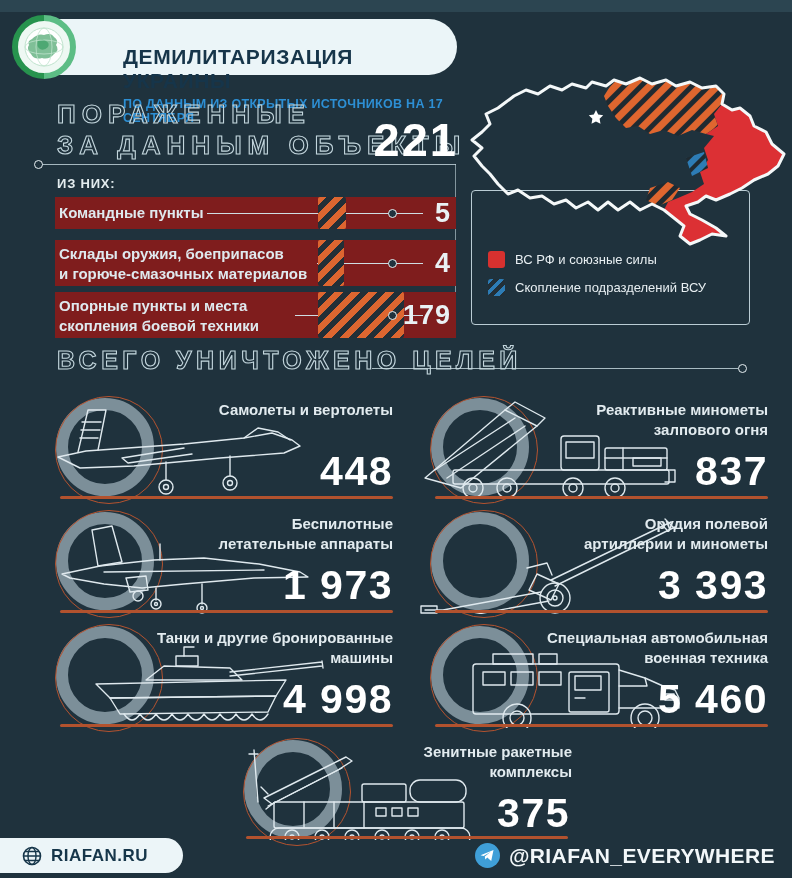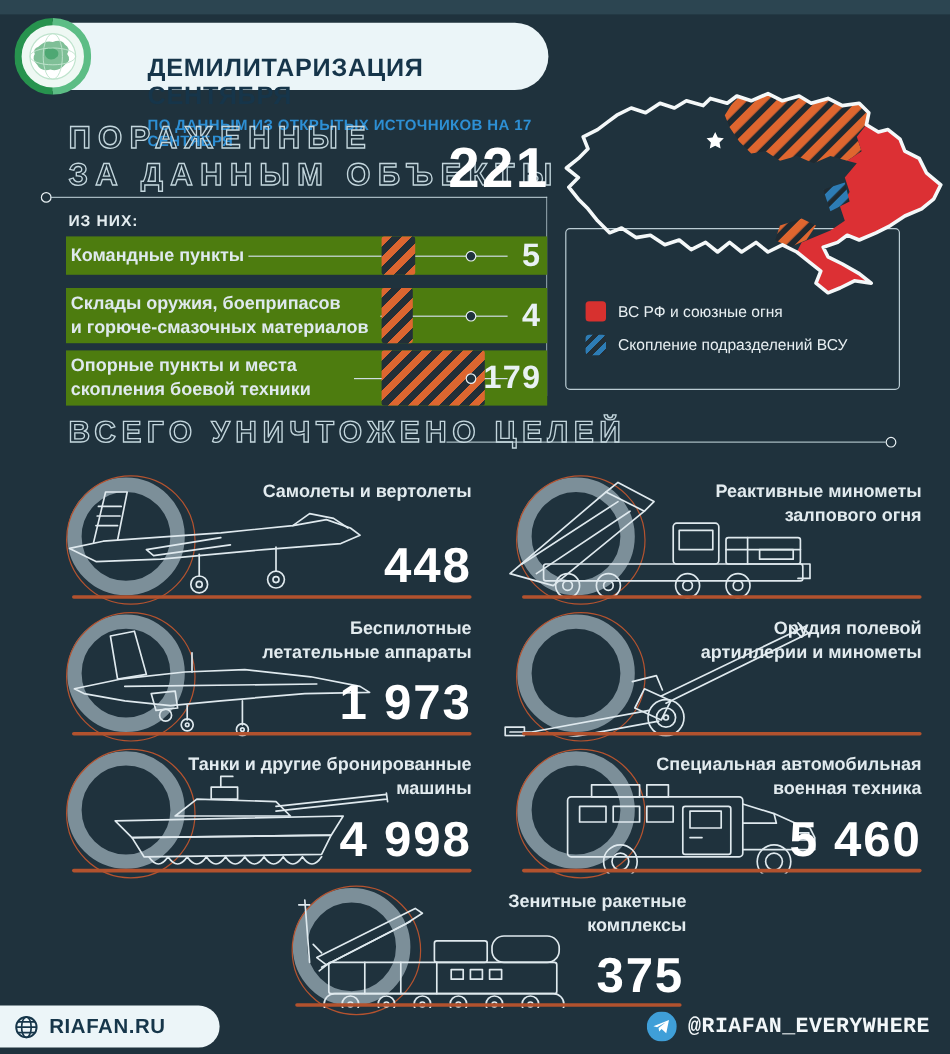--- a/index.html
+++ b/index.html
@@ -15,21 +15,21 @@
   
   .outline{color:transparent;-webkit-text-stroke:1.1px #c3d6dd;font-weight:bold;white-space:pre-line;}
   .h-daily{position:absolute;left:57px;top:99px;font-size:26px;line-height:31px;letter-spacing:6px;}
   .daily-total{position:absolute;right:334px;top:112px;font-size:47px;font-weight:800;color:#ffffff;letter-spacing:2px;}
   .bracket-h{position:absolute;left:42px;top:164px;width:414px;height:0;border-top:1.5px solid rgba(199,216,224,.8);}
   .bracket-v{position:absolute;left:455px;top:164px;width:0;height:166px;border-left:1.5px solid rgba(199,216,224,.6);}
   .dot{width:7px;height:7px;border:1.5px solid #e8f0f3;border-radius:50%;background:#1f323d;}
   .dot-a{position:absolute;left:34px;top:160px;}
   .of-which{position:absolute;left:57px;top:176px;font-size:13px;font-weight:bold;color:#e3ecef;letter-spacing:.8px;}
   
-  .drow{position:absolute;left:55px;width:401px;background:#4d7c0f;}
+  .drow{position:absolute;left:55px;width:401px;background:#7f1d1d;}
   #drow0{top:197px;height:32px;}
   #drow1{top:240px;height:46px;}
   #drow2{top:292px;height:46px;}
   .drow .lbl{position:absolute;left:4px;top:50%;transform:translateY(-50%);font-size:15px;font-weight:bold;color:#dfe9ee;white-space:pre-line;line-height:1.3;}
   .drow .lead{position:absolute;top:50%;right:33px;height:0;border-top:1.5px solid #cfdde3;}
   #drow0 .lead{left:152px;} #drow1 .lead{left:262px;} #drow2 .lead{left:240px;}
   .drow .dot{position:absolute;left:333px;top:50%;margin-top:-4px;}
   .drow .bar{position:absolute;left:263px;top:0;bottom:0;border-radius:2px;
     background:repeating-linear-gradient(135deg,#dd6630 0 6px,#232f37 6px 12px);}
   .drow .val{position:absolute;right:5px;top:50%;transform:translateY(-50%);font-size:27px;font-weight:800;color:#e9f1f4;letter-spacing:1px;}
@@ -56,34 +56,34 @@
   .deco{position:absolute;left:26px;top:6px;width:74px;height:74px;border:12px solid rgba(138,156,166,.88);border-radius:50%;}
   .deco::after{content:"";position:absolute;inset:-17px;border:1.5px solid #b5532f;border-radius:50%;transform:translate(4px,3px);}
   #c6 .deco{left:14px;}
   .art{position:absolute;left:4px;bottom:4px;width:310px;height:100px;}
   .art path,.art rect,.art circle,.art polyline{fill:none;stroke:#dfe9ee;stroke-width:1.4;stroke-linejoin:round;stroke-linecap:round;}
   .cell-label{position:absolute;right:2px;top:8px;max-width:330px;text-align:right;font-size:15px;font-weight:bold;color:#e2ebef;white-space:pre-line;line-height:1.35;}
   .cell-value{position:absolute;right:2px;top:56px;font-size:41px;font-weight:800;color:#ffffff;letter-spacing:1.5px;white-space:pre;}
   .ground{position:absolute;left:30px;right:2px;bottom:5px;height:3px;background:#b2522e;border-radius:2px;}
   #c6 .cell-label{right:18px;} #c6 .cell-value{right:20px;} #c6 .ground{left:16px;right:22px;}
   
-  .site-pill{position:absolute;left:0;top:838px;width:183px;height:35px;background:#ecf5f8;border-radius:0 18px 18px 0;display:flex;align-items:center;gap:9px;padding-left:12px;box-sizing:border-box;}
+  .site-pill{position:absolute;left:0;top:838px;width:183px;height:35px;background:#ecf5f8;border-radius:0 18px 18px 0;display:flex;align-items:center;gap:9px;padding-left:22px;box-sizing:border-box;}
   .site-label{font-size:17px;font-weight:800;color:#16364a;letter-spacing:.5px;}
   .tg{position:absolute;right:17px;top:843px;display:flex;align-items:center;gap:9px;}
   .tg-icon{width:25px;height:25px;}
-  .tg-label{font-size:18px;font-weight:800;color:#f2f7f9;letter-spacing:.4px;font-family:Liberation Mono, monospace;}
+  .tg-label{font-size:21px;font-weight:800;color:#f2f7f9;letter-spacing:.4px;}
 </style>
 </head>
 <body>
 
 <div class="top-strip"></div>
 
 <div class="hdr-pill">
   <div class="hdr-text">
-    <div class="hdr-title">ДЕМИЛИТАРИЗАЦИЯ СЕНТЯБРЯ</div>
+    <div class="hdr-title">ДЕМИЛИТАРИЗАЦИЯ УКРАИНЫ</div>
     <div class="hdr-sub">ПО ДАННЫМ ИЗ ОТКРЫТЫХ ИСТОЧНИКОВ НА 17 СЕНТЯБРЯ</div>
   </div>
 </div>
 <svg class="logo" viewBox="0 0 64 64">
   <circle cx="32" cy="32" r="29" fill="#eef8f3"></circle>
   <path d="M32,3 a29,29 0 0 1 0,58" fill="none" stroke="#5cbd85" stroke-width="6"></path>
   <path d="M32,61 a29,29 0 0 1 0,-58" fill="none" stroke="#27934e" stroke-width="6"></path>
   <circle cx="32" cy="32" r="19" fill="#ffffff" stroke="#bfe3cd" stroke-width="1"></circle>
   <path d="M20,24 q6,-6 12,-4 q7,-3 10,2 q5,3 2,8 q4,5 -2,9 q-5,6 -12,4 q-8,2 -11,-4 q-5,-5 -2,-9 q-2,-4 3,-6 Z" fill="#7fbf97"></path>
   <path d="M26,26 q5,-3 8,0 q4,2 2,6 q-4,4 -8,2 q-4,-3 -2,-8 Z" fill="#4ea873"></path>
@@ -139,21 +139,21 @@
     <path d="M150,40 L160,24 L172,28 L186,22 L198,28 L212,24 L222,30 L236,26 L248,32 L262,30 L270,38 L268,48 L260,58 L264,70 L252,78 L238,74 L224,80 L210,74 L196,78 L184,70 L172,72 L162,62 L154,50 Z" fill="url(#hO)" stroke="none"></path>
     <path d="M268,48 L278,54 L286,52 L296,60 L300,70 L312,76 L318,88 L330,98 L324,110 L314,118 L300,124 L288,132 L276,138 L262,144 L252,140 L244,146 L232,150 L236,158 L248,164 L262,172 L272,180 L258,178 L246,184 L236,188 L226,180 L230,170 L220,162 L210,154 L214,146 L224,142 L238,136 L250,128 L246,116 L254,104 L250,92 L260,80 L252,78 L264,70 L260,58 Z" fill="#dc3034" stroke="none"></path>
     <path d="M196,132 L214,126 L226,132 L218,144 L204,150 L192,144 Z" fill="url(#hO)" stroke="none"></path>
     <path d="M232,102 L250,96 L254,112 L238,120 Z" fill="url(#hB)" stroke="none"></path>
     <path d="M60,40 L72,34 L84,38 L96,30 L108,34 L118,28 L132,32 L138,26 L152,30 L160,24 L172,28 L186,22 L198,28 L212,24 L222,30 L236,26 L248,32 L262,30 L270,38 L268,48 L278,54 L286,52 L296,60 L300,70 L312,76 L318,88 L330,98 L324,110 L314,118 L300,124 L288,132 L276,138 L262,144 L252,140 L244,146 L232,150 L236,158 L248,164 L262,172 L272,180 L258,178 L246,184 L236,188 L226,180 L230,170 L220,162 L210,154 L198,148 L186,154 L176,146 L164,154 L154,146 L144,154 L134,146 L122,152 L112,144 L100,148 L88,140 L76,142 L64,134 L54,138 L44,128 L36,118 L28,110 L20,100 L28,92 L18,84 L28,76 L36,68 L32,58 L44,52 L52,46 Z" fill="none" stroke="#f4f8f9" stroke-width="3" stroke-linejoin="round"></path>
     <path d="M142,54 l2.2,4.6 5,.7 -3.6,3.5 .9,5 -4.5,-2.4 -4.5,2.4 .9,-5 -3.6,-3.5 5,-.7 Z" fill="#ffffff" stroke="none"></path>
   </svg>
   <div class="legend">
     <div class="leg-item">
       <span class="sw sw-red"></span>
-      <span class="leg-label">ВС РФ и союзные огня</span>
+      <span class="leg-label">ВС РФ и союзные силы</span>
     </div>
     <div class="leg-item">
       <span class="sw sw-blue"></span>
       <span class="leg-label">Скопление подразделений ВСУ</span>
     </div>
   </div>
 </div>
 
 <div class="h-destroyed outline">ВСЕГО УНИЧТОЖЕНО ЦЕЛЕЙ</div>
 <div class="dest-line"></div>
@@ -196,20 +196,21 @@
       <circle cx="64" cy="88" r="4"></circle>
     <circle cx="98" cy="88" r="10"></circle>
       <circle cx="98" cy="88" r="4"></circle>
     <circle cx="164" cy="88" r="10"></circle>
       <circle cx="164" cy="88" r="4"></circle>
     <circle cx="206" cy="88" r="10"></circle>
       <circle cx="206" cy="88" r="4"></circle>
   </svg>
   <div class="cell-label">Реактивные минометы
 залпового огня</div>
+  <div class="cell-value">837</div>
   <div class="ground"></div>
 </div>
 
 <div class="cell" id="c2">
   <div class="deco"></div>
   <svg class="art" viewBox="0 0 310 100">
     <path d="M58,16 L78,12 L88,48 L64,52 Z"></path>
     <path d="M28,60 L66,52 L120,46 L170,44 L225,50 L266,58 L274,63 L220,64 L150,70 L108,74 L70,70 L36,64 Z"></path>
     <path d="M70,58 L230,56"></path>
     <path d="M92,64 L112,62 L114,76 L96,78 Z"></path>
@@ -236,20 +237,21 @@
     <path d="M128,60 l22,10 l-8,16 l-22,-10 Z"></path>
     <path d="M118,54 L138,49 L143,61"></path>
     <circle cx="146" cy="84" r="15"></circle>
       <circle cx="146" cy="84" r="8"></circle>
       <circle cx="146" cy="84" r="2"></circle>
     <path d="M132,78 L34,96 L16,96 M140,87 L58,102"></path>
     <rect x="12" y="92" width="16" height="7"></rect>
   </svg>
   <div class="cell-label">Орудия полевой
 артиллерии и минометы</div>
+  <div class="cell-value">3 393</div>
   <div class="ground"></div>
 </div>
 
 <div class="cell" id="c4">
   <div class="deco"></div>
   <svg class="art" viewBox="0 0 310 100">
     <path d="M196,44 L288,34 M196,48 L288,38 M288,33 l1,7"></path>
     <path d="M112,52 L130,38 L196,40 L208,52 Z"></path>
     <rect x="142" y="28" width="22" height="10"></rect>
     <path d="M150,28 V19 h10"></path>

